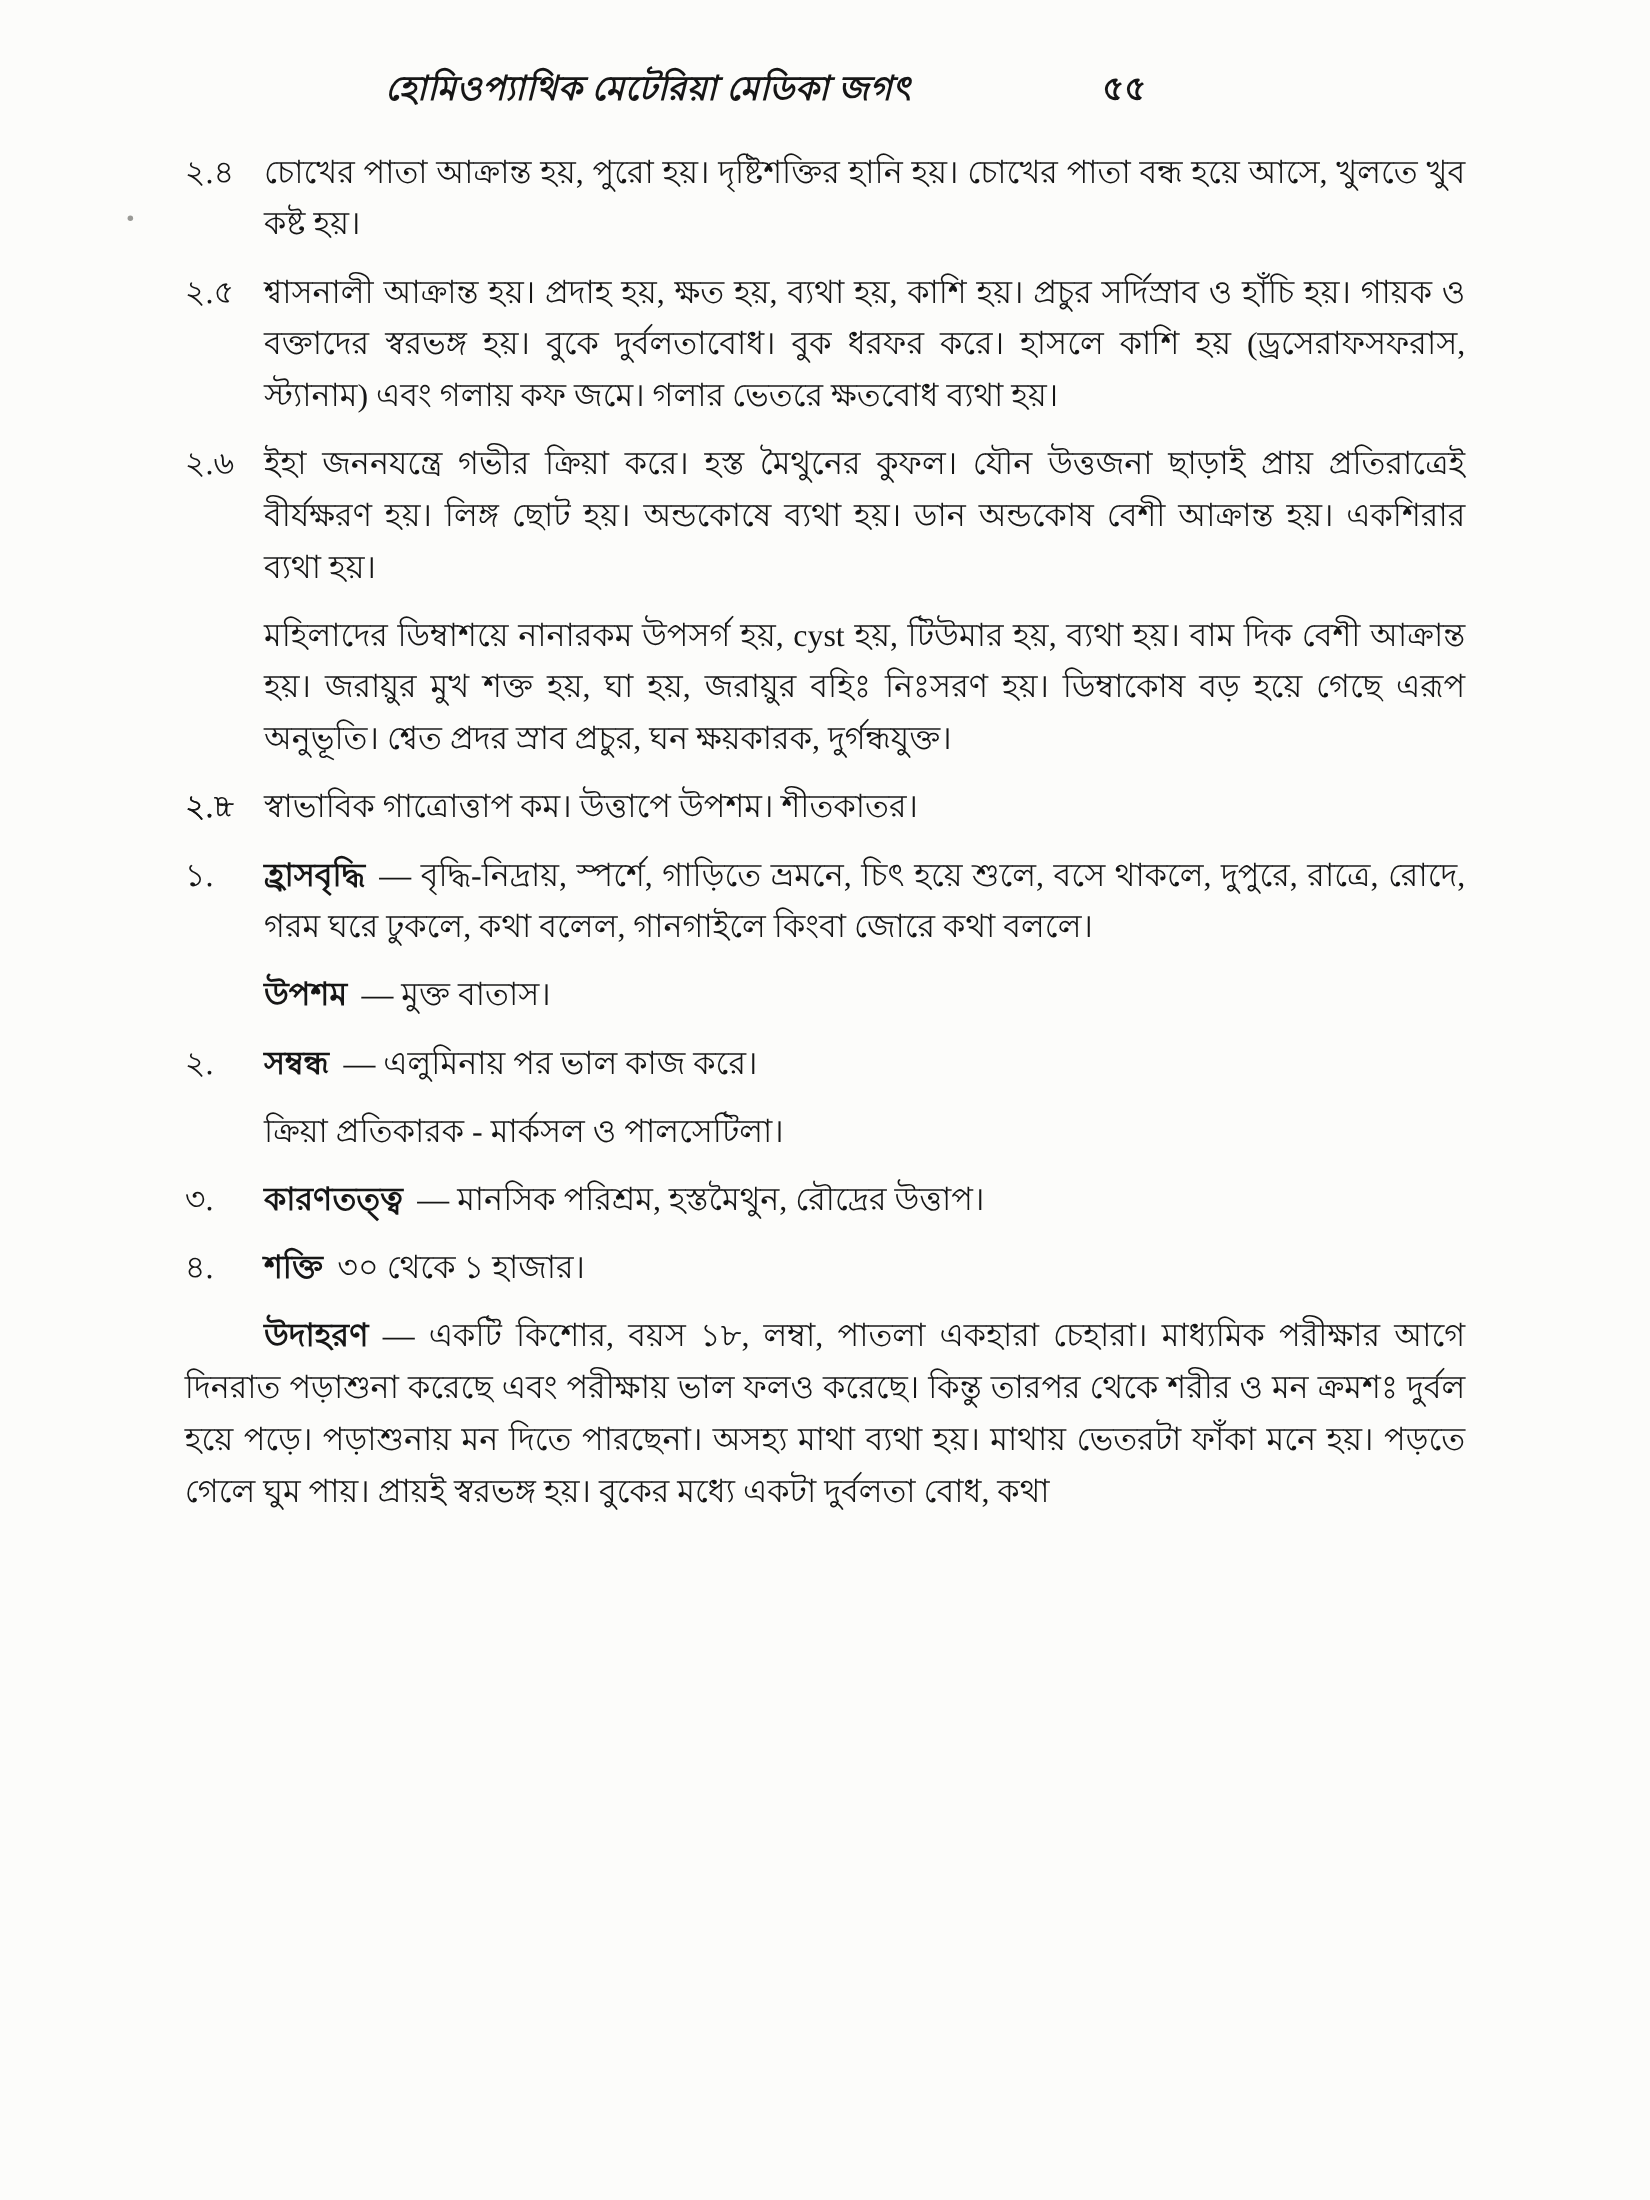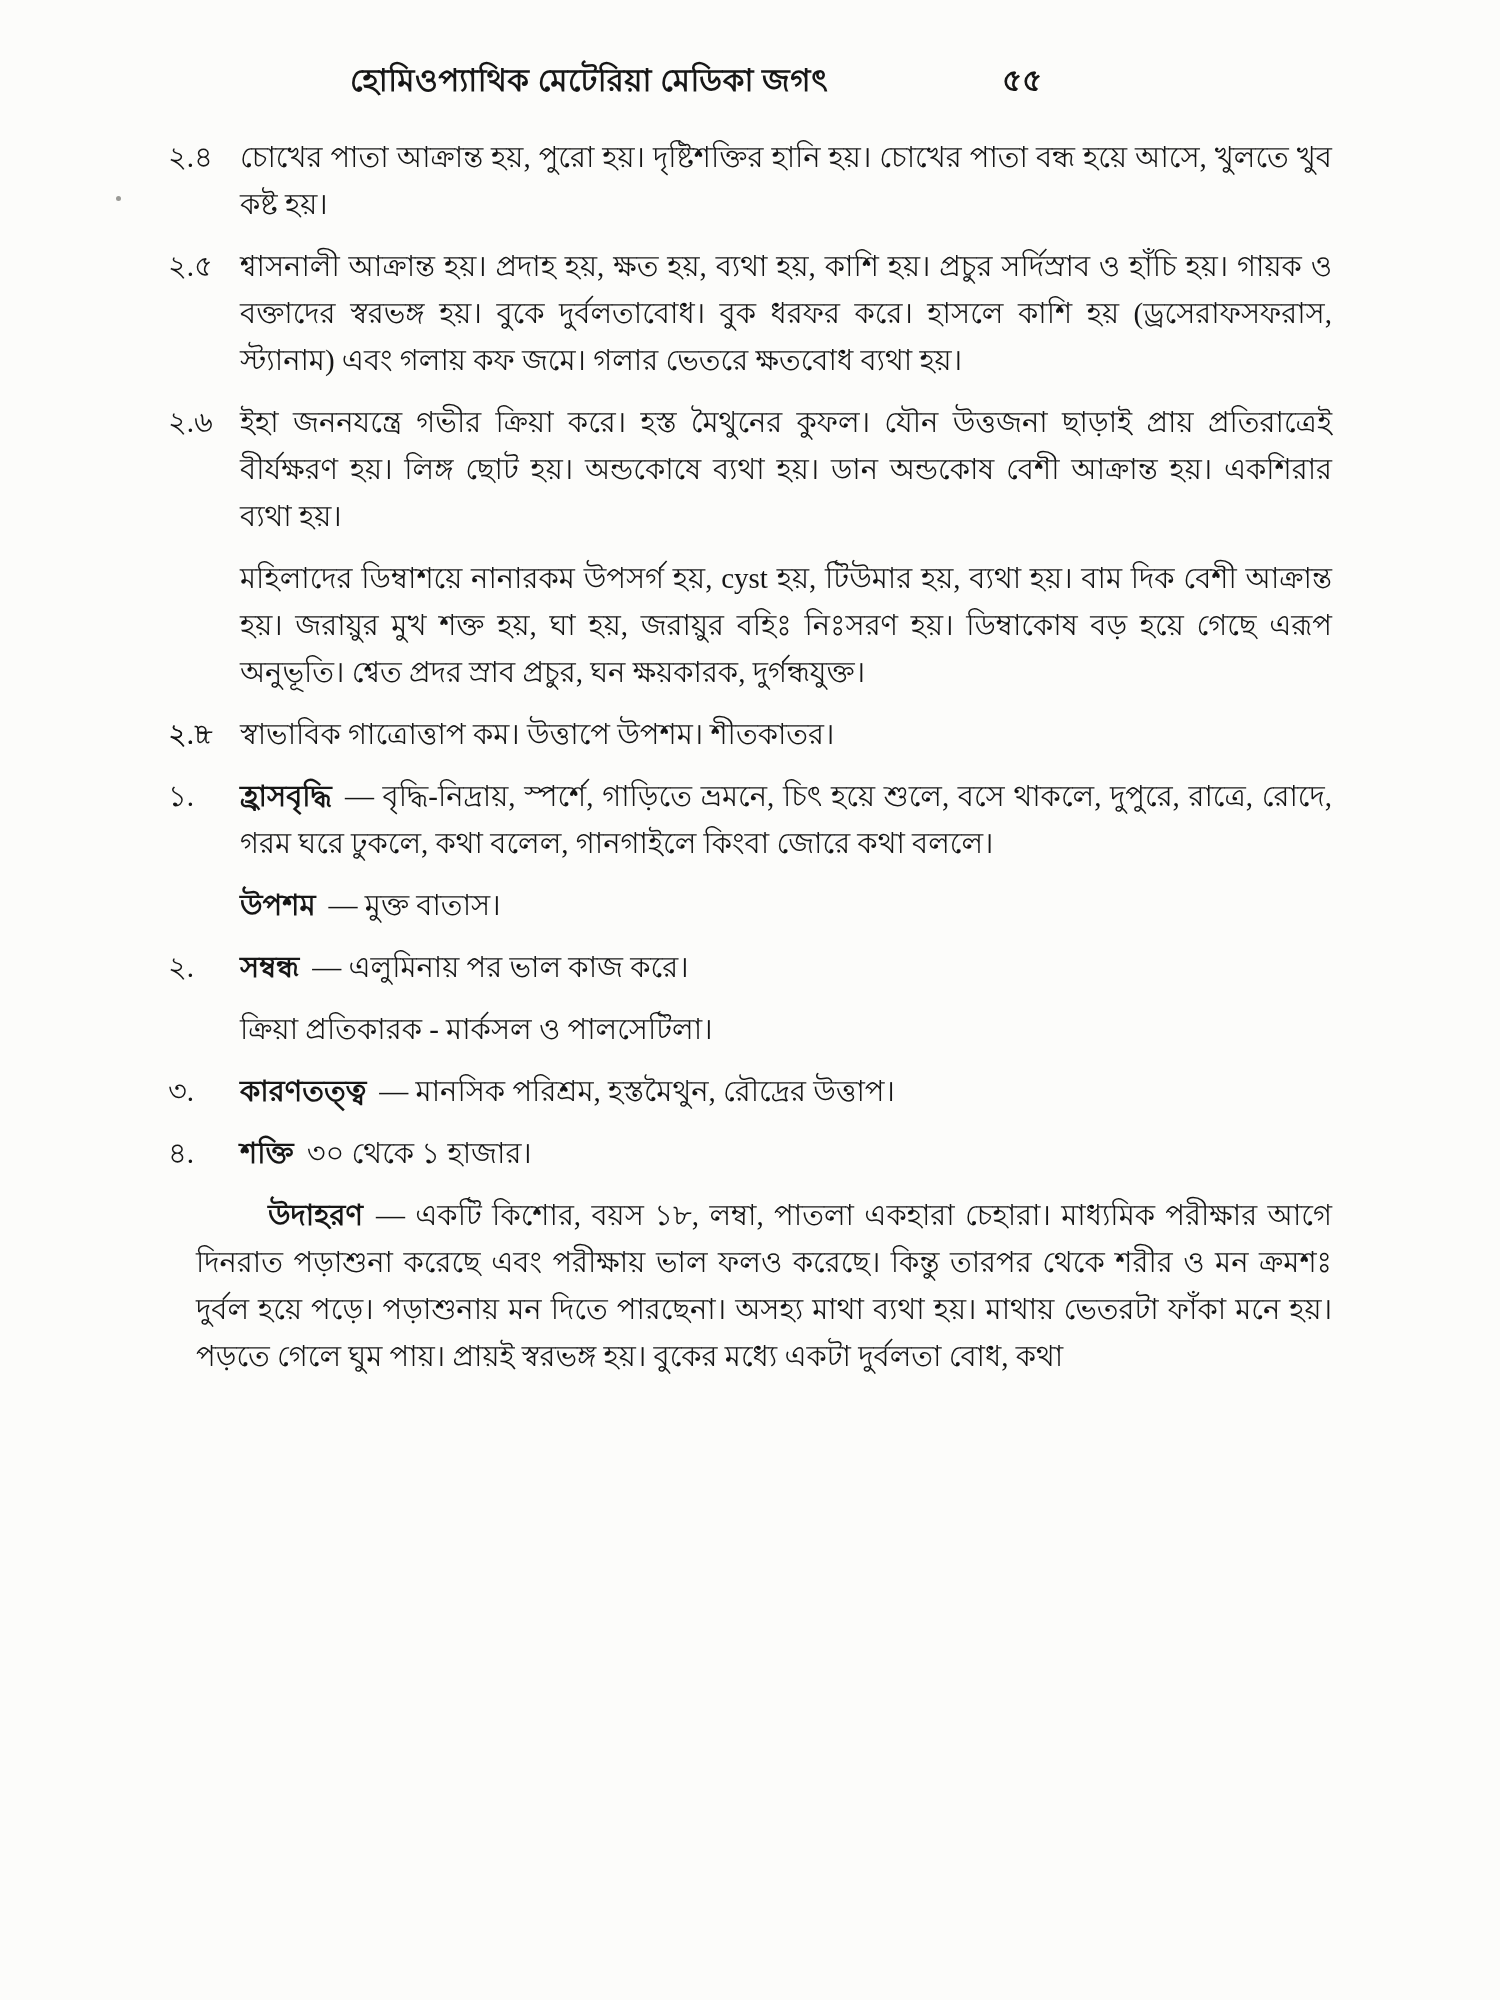--- a/index.html
+++ b/index.html
@@ -17,42 +17,41 @@
     padding: 56px 168px 0 168px;
     overflow: hidden;
   }
   .header {
     position: relative;
     height: 58px;
     margin-bottom: 20px;
     font-weight: bold;
     font-size: 31px;
   }
-  .header .title { position: absolute; left: 182px; top: 0; letter-spacing: 0.5px; }
+  .header .title { position: absolute; left: 182px; top: 0; letter-spacing: 0.5px; font-style: italic; }
   .header .pageno { position: absolute; left: 834px; top: 0; }
   .body-text {
     font-size: 29px;
     line-height: 47px;
   }
   .item {
     position: relative;
     padding-left: 72px;
     text-align: justify;
     margin-bottom: 15px;
   }
   .item .num {
     position: absolute;
     left: 0;
     top: 0;
     width: 70px;
   }
   .item.fullwidth {
     padding-left: 0;
     text-indent: 72px;
-    margin-left: 28px;
   }
   .heading {
     font-weight: bold;
     margin: 10px 0 20px 0;
   }
   b.lead { font-weight: bold; margin-right: 13px; }
   b.lead:empty { display: none; margin: 0; }
   .speck {
     position: absolute;
     left: 116px; top: 196px;

